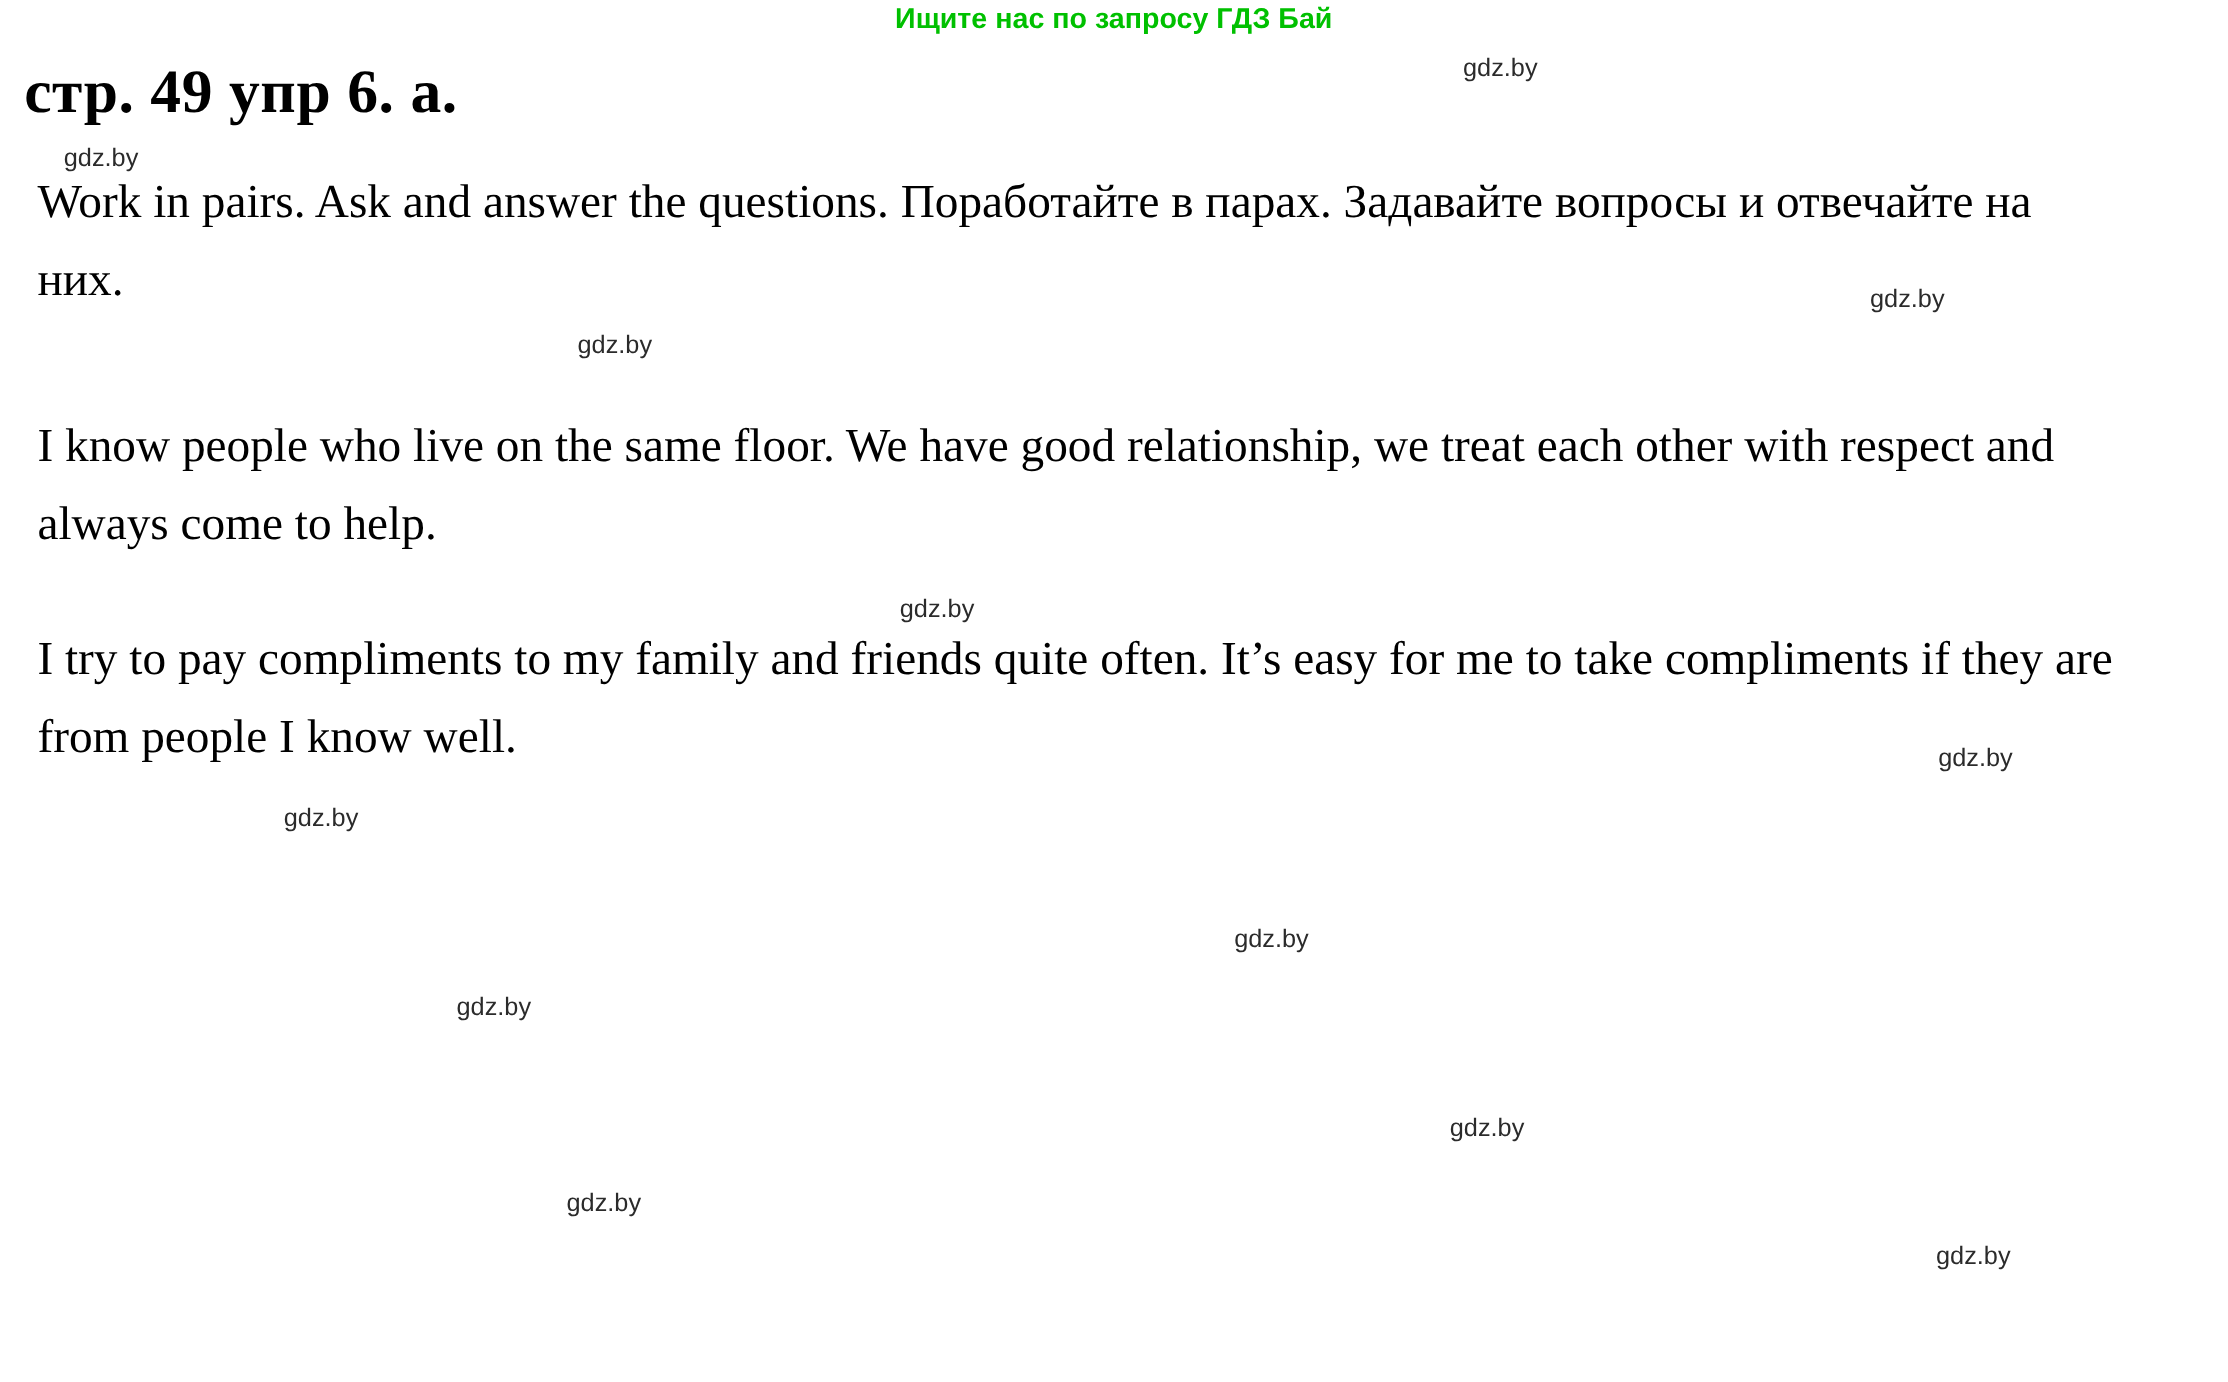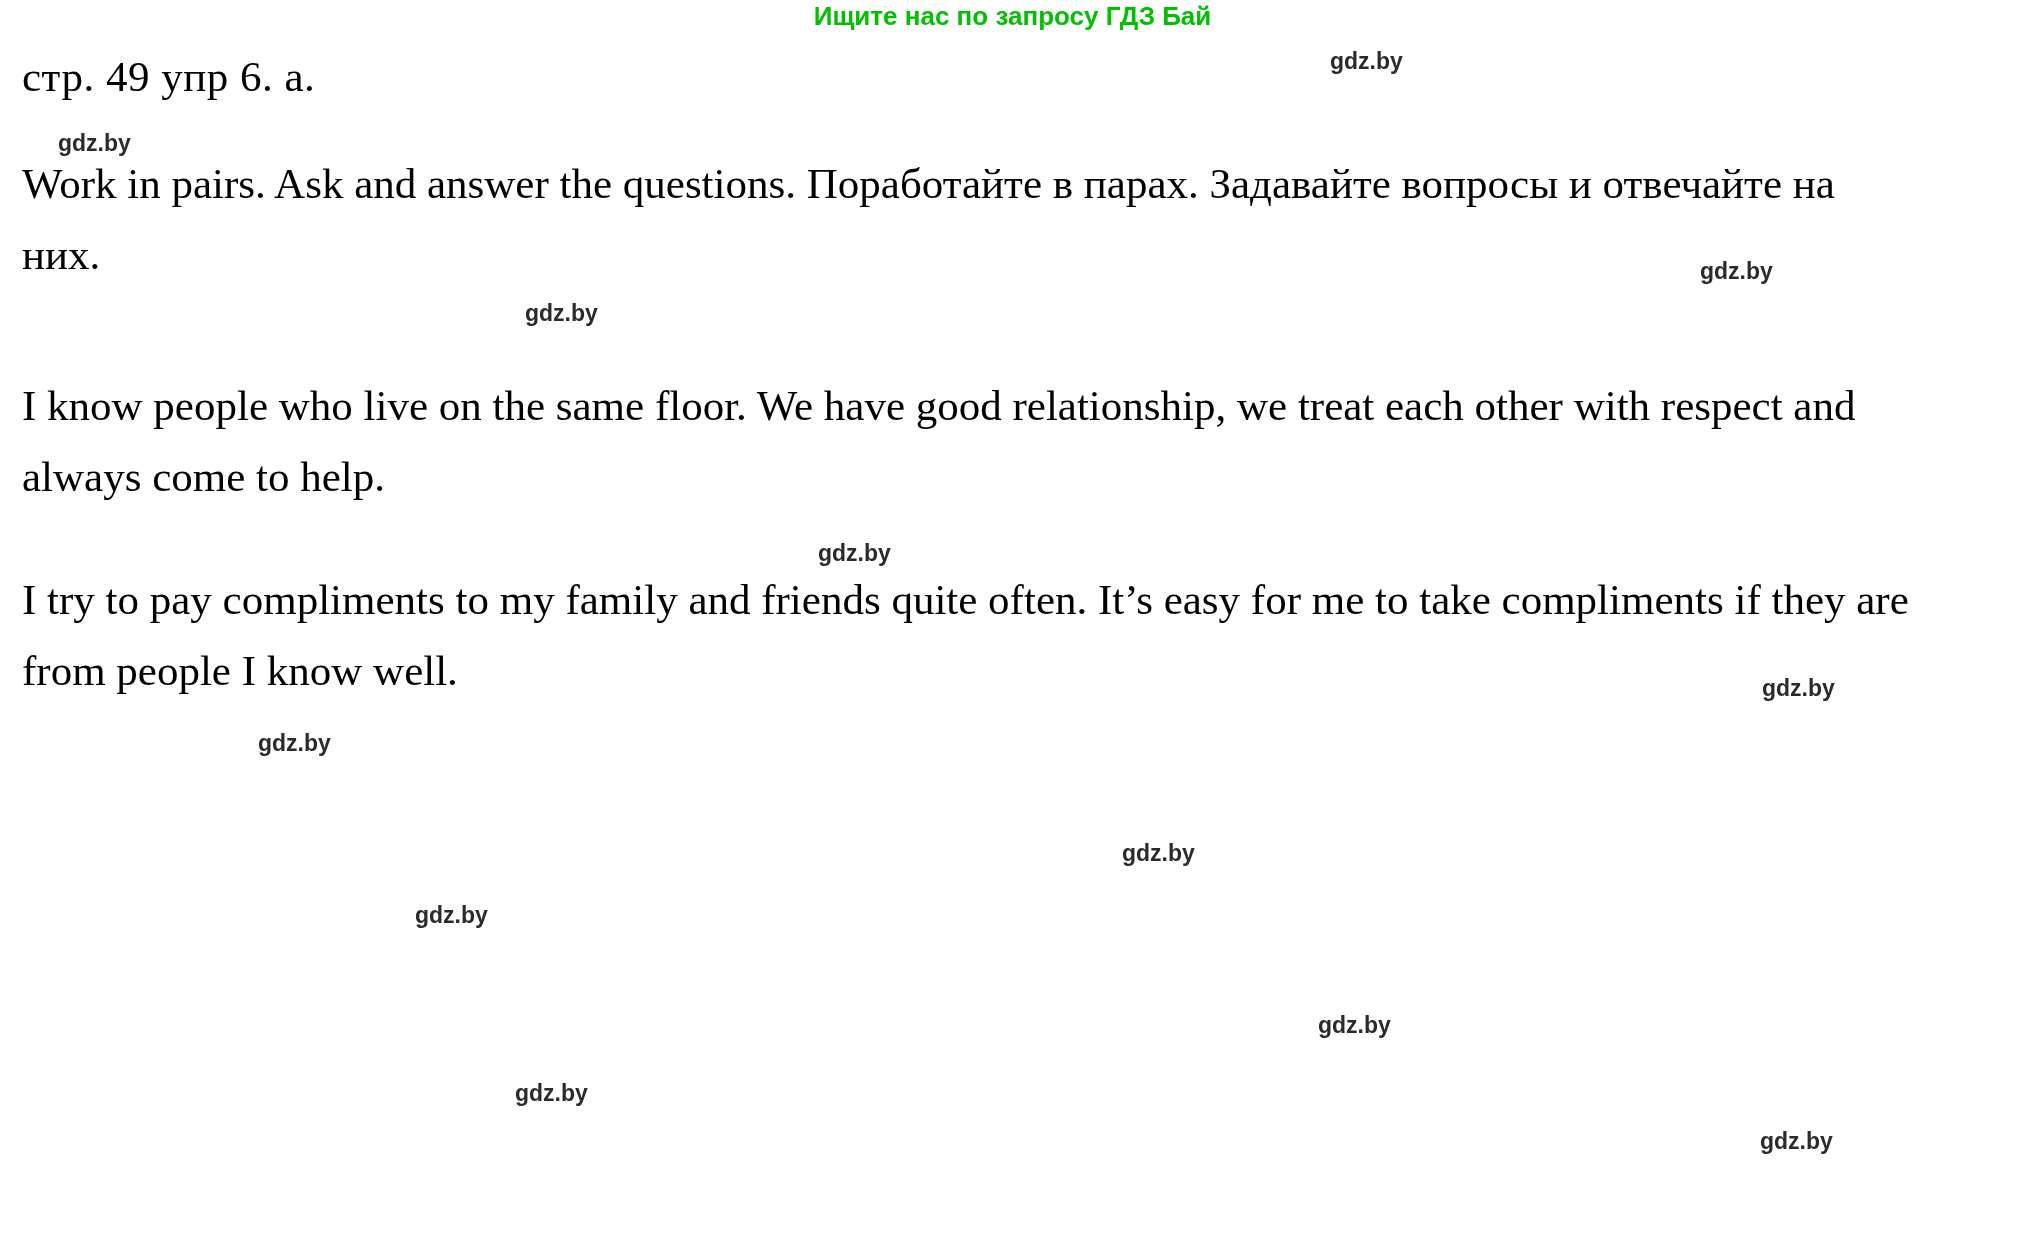--- a/index.html
+++ b/index.html
@@ -49,47 +49,47 @@
   }
   .bottom-banner .sep {
     color: #7a00cc;
     padding: 0 10px;
   }
 
   .heading {
     position: absolute;
     left: 22px;
     top: 52px;
-    font-size: 43px;
-    font-weight: normal;
+    font-size: 56px;
+    font-weight: bold;
     letter-spacing: 0.5px;
   }
 
   .content {
     position: absolute;
-    left: 22px;
+    left: 34px;
     top: 148px;
     width: 1900px;
   }
 
   .para {
     font-size: 43px;
     line-height: 71px;
     margin: 0 0 0 0;
     text-align: left;
   }
 
   .gap-s { height: 26px; }
   .gap-m { height: 40px; }
 
   .wm {
     position: absolute;
     font-family: "Liberation Sans", sans-serif;
     font-size: 23px;
-    font-weight: bold;
+    font-weight: normal;
     color: #2b2b2b;
     white-space: nowrap;
   }
 </style>
 </head>
 <body>
 
 <div class="page">
 
   <div class="top-banner">Ищите нас по запросу ГДЗ Бай</div>

